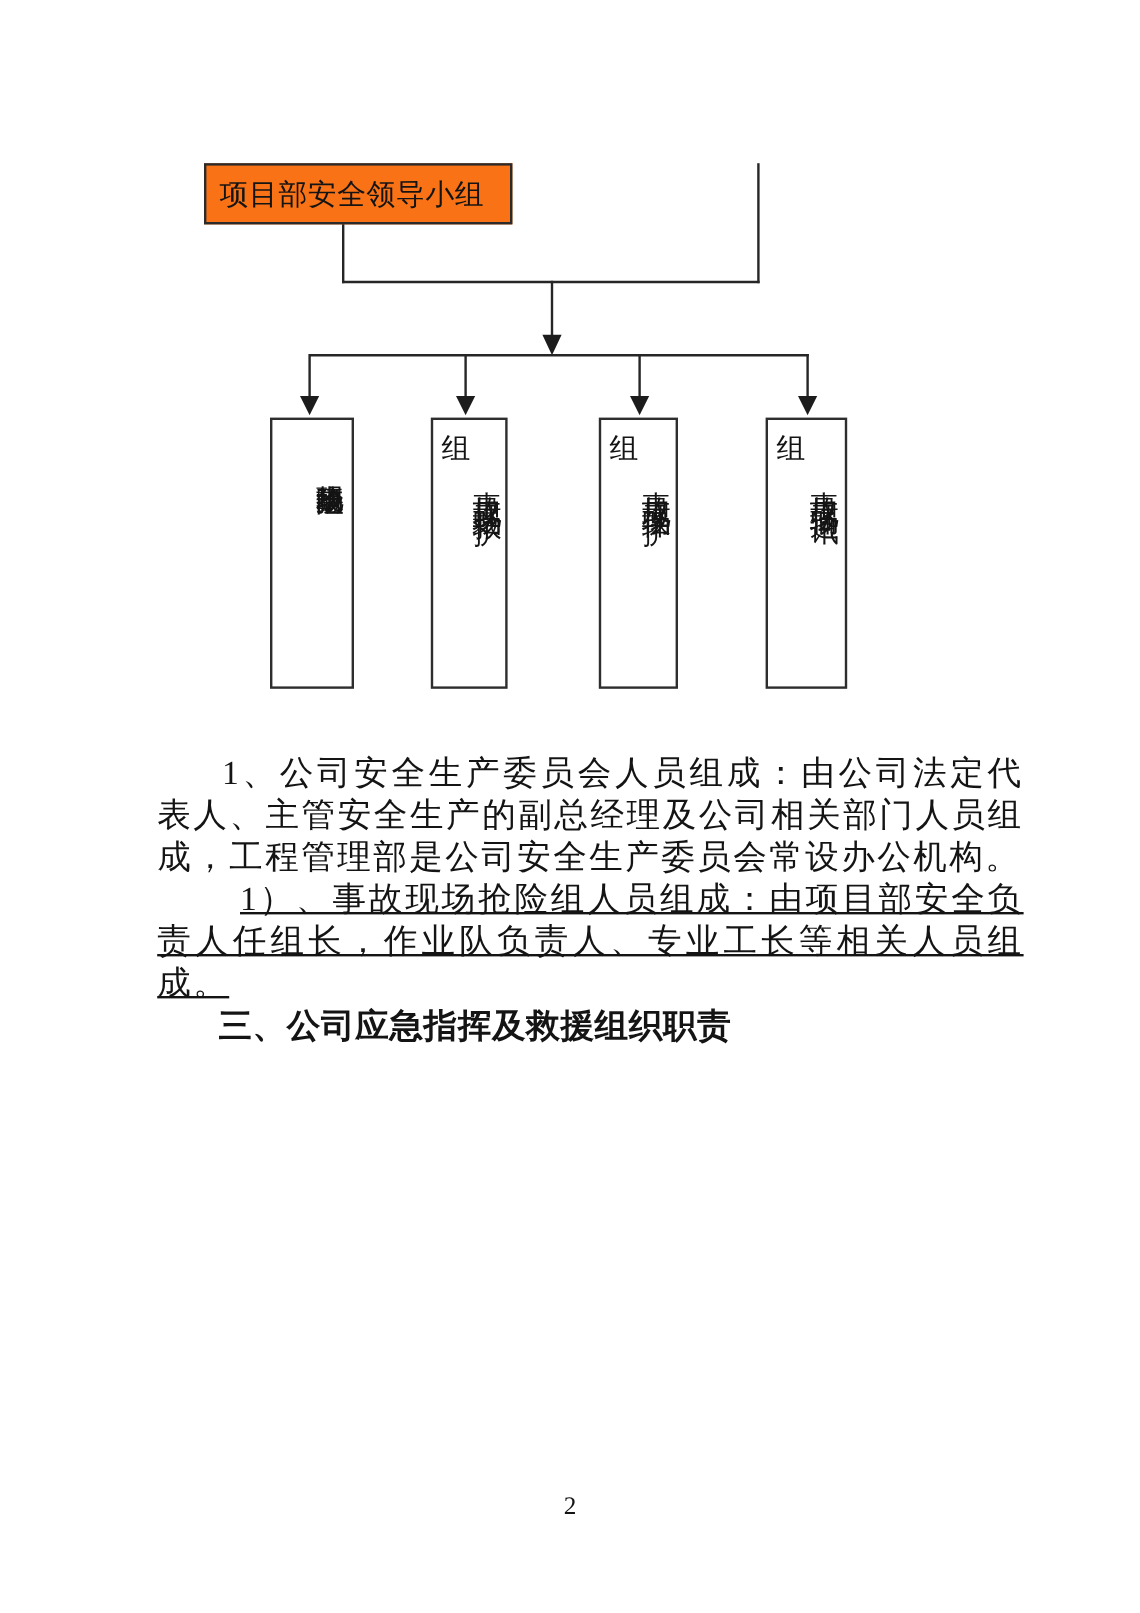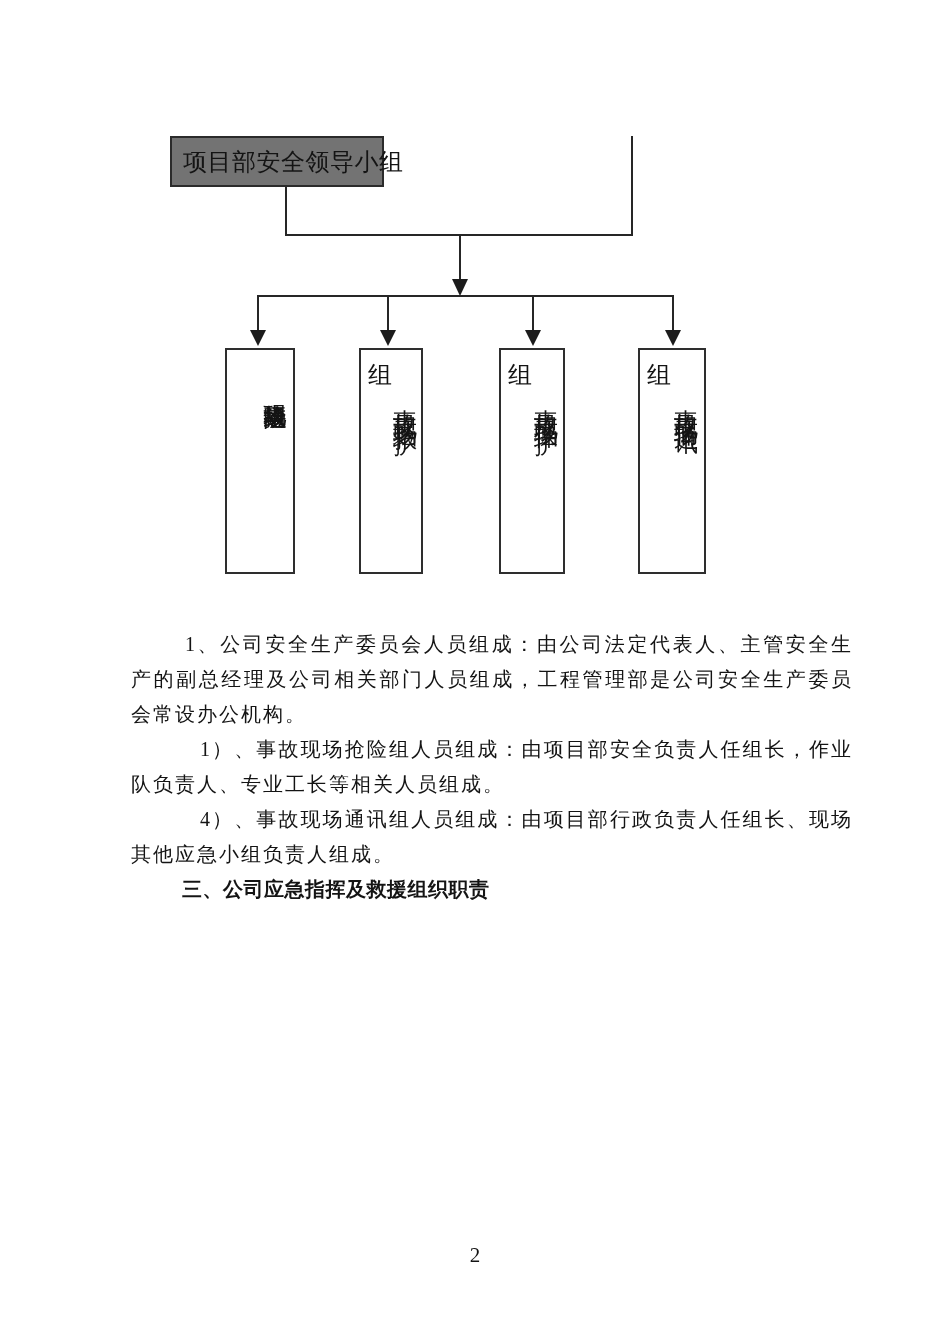--- a/index.html
+++ b/index.html
@@ -10,22 +10,22 @@
     background:#ffffff;
     font-family:"Liberation Serif","DejaVu Serif",serif;
     color:#141414;
     overflow:hidden;
   }
   
   .connectors{position:absolute;left:0;top:0;}
   .cline{stroke:#262626;stroke-width:2;fill:none;}
   .ahead{fill:#1c1c1c;stroke:none;}
   .root-box{
-    position:absolute;left:170px;top:136px;width:214px;height:51px;
-    border:2px solid #2b2b2b;box-sizing:border-box;background:#737373;
+    position:absolute;left:170px;top:136px;width:257px;height:51px;
+    border:2px solid #2b2b2b;box-sizing:border-box;background:#f97316;
     display:flex;align-items:center;padding-left:11px;
     font-size:24px;letter-spacing:0.5px;white-space:nowrap;
   }
   .child-box{
     position:absolute;top:348px;height:226px;
     border:2px solid #2e2e2e;box-sizing:border-box;background:#fff;
   }
   .cb1{left:225px;width:70px;}
   .cb2{left:359px;width:64px;}
   .cb3{left:499px;width:66px;}
@@ -34,27 +34,27 @@
     position:absolute;top:40px;left:50%;
     transform:translateX(calc(-50% + 14px));
     writing-mode:vertical-rl;text-orientation:upright;
     font-size:24px;line-height:1;letter-spacing:4.3px;white-space:nowrap;
   }
   .cb1 .vcol{top:36px;font-size:23px;letter-spacing:0.5px;transform:translateX(calc(-50% + 15px));}
   .grp{position:absolute;top:13px;left:7px;font-size:24px;line-height:1;}
   
   .body-text{
     position:absolute;left:131px;top:627px;width:722px;
-    font-size:20px;line-height:35px;
+    font-size:28px;line-height:35px;
     letter-spacing:2px;
     text-align:justify;text-justify:inter-character;text-align-last:left;
   }
   .body-text p{margin:0;padding:0;}
   .ind1{text-indent:54px;}
-  .ind2{text-indent:69px;}
+  .ind2{text-indent:69px;text-decoration:underline;}
   .heading{
     font-family:"Liberation Sans","DejaVu Sans",sans-serif;
     font-weight:bold;letter-spacing:0.5px;text-indent:51px;
   }
   .page-num{
     position:absolute;left:0;top:1243px;width:950px;
     text-align:center;font-size:21px;letter-spacing:0;
   }
 </style>
 </head>
@@ -101,19 +101,18 @@
     <span class="vcol">事故现场保护</span>
   </div>
   <div class="child-box cb4">
     <span class="grp">组</span>
     <span class="vcol">事故现场通讯</span>
   </div>
 
   <div class="body-text">
     <p class="ind1">1、公司安全生产委员会人员组成：由公司法定代表人、主管安全生产的副总经理及公司相关部门人员组成，工程管理部是公司安全生产委员会常设办公机构。</p>
     <p class="ind2">1）、事故现场抢险组人员组成：由项目部安全负责人任组长，作业队负责人、专业工长等相关人员组成。</p>
-    <p class="ind2">4）、事故现场通讯组人员组成：由项目部行政负责人任组长、现场其他应急小组负责人组成。</p>
     <p class="heading">三、公司应急指挥及救援组织职责</p>
   </div>
 
   <div class="page-num">2</div>
 
 </div>
 
 </body></html>

